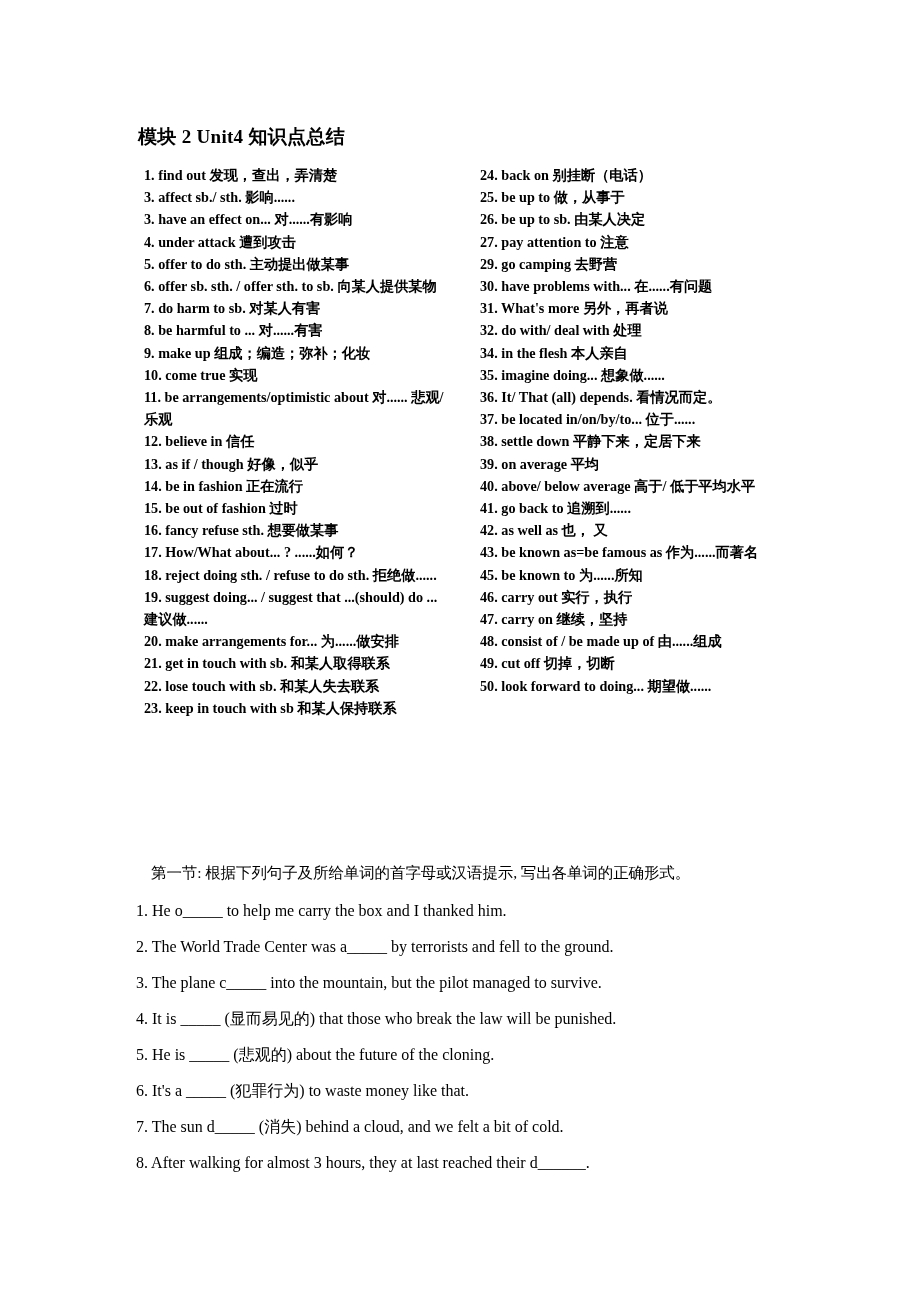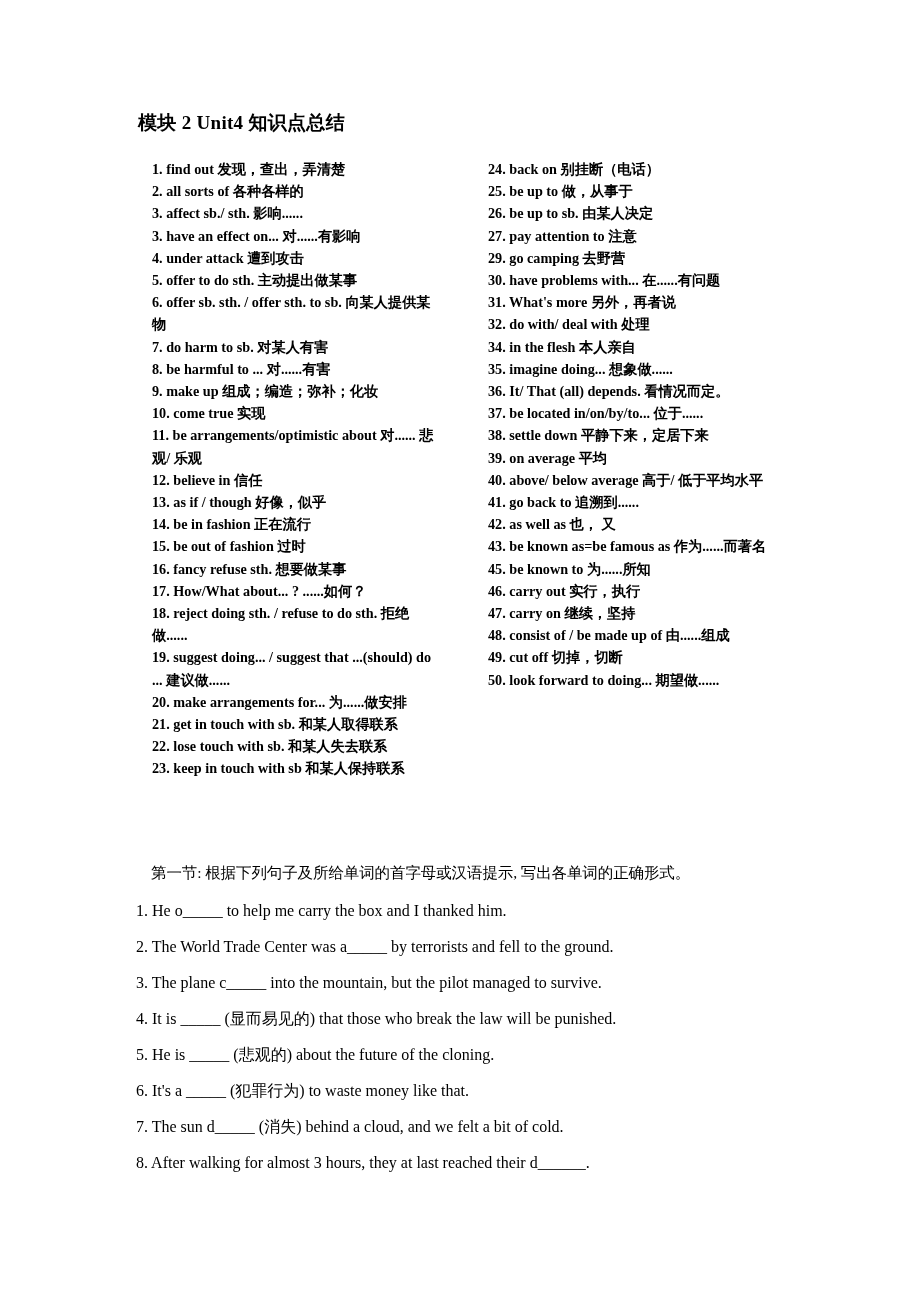--- a/index.html
+++ b/index.html
@@ -21,21 +21,21 @@
     position: absolute;
     left: 0; top: 0;
     width: 920px;
     height: 1302px;
   }
 
   
   .vocab-block {
     position: absolute;
     left: 136px;
-    top: 110px;
+    top: 124px;
     width: 660px;
   }
 
   .columns {
     display: flex;
     flex-direction: row;
     align-items: flex-start;
     justify-content: flex-start;
   }
 
@@ -49,21 +49,21 @@
     font-weight: bold;
     font-size: 19px;
     line-height: 26px;
     letter-spacing: 0.3px;
     margin: 0 0 6px 2px;
     white-space: nowrap;
   }
 
   .vocab-list {
     list-style: none;
-    margin: 16px;
+    margin: 8px;
     padding: 0;
   }
   .vocab-list li {
     font-weight: bold;
     font-size: 14.2px;
     line-height: 22.2px;
     letter-spacing: 0px;
     margin: 0;
     padding: 0;
     text-indent: 0;
@@ -114,21 +114,20 @@
 
   <div class="vocab-block">
 
     <h1 class="doc-title">模块 2 Unit4 知识点总结</h1>
 
     <div class="columns">
 
       <div class="col col-left">
         <ul class="vocab-list" id="left-list">
             <li><span class="num">1.</span> <span class="en">find out</span>  <span class="cn">发现，查出，弄清楚</span></li>
-            <li><span class="num">2.</span> <span class="en">all sorts of</span>  <span class="cn">各种各样的</span></li>
             <li><span class="num">3.</span> <span class="en">affect sb./ sth.</span>  <span class="cn">影响......</span></li>
             <li><span class="num">3.</span> <span class="en">have an effect on...</span>  <span class="cn">对......有影响</span></li>
             <li><span class="num">4.</span> <span class="en">under attack</span>  <span class="cn">遭到攻击</span></li>
             <li><span class="num">5.</span> <span class="en">offer to do sth.</span>  <span class="cn">主动提出做某事</span></li>
             <li><span class="num">6.</span> <span class="en">offer sb. sth. / offer sth. to sb.</span>  <span class="cn">向某人提供某物</span></li>
             <li><span class="num">7.</span> <span class="en">do harm to sb.</span>  <span class="cn">对某人有害</span></li>
             <li><span class="num">8.</span> <span class="en">be harmful to ...</span>  <span class="cn">对......有害</span></li>
             <li><span class="num">9.</span> <span class="en">make up</span>  <span class="cn">组成；编造；弥补；化妆</span></li>
             <li><span class="num">10.</span> <span class="en">come true</span>  <span class="cn">实现</span></li>
             <li><span class="num">11.</span> <span class="en">be arrangements/optimistic about</span>  <span class="cn">对...... 悲观/ 乐观</span></li>

